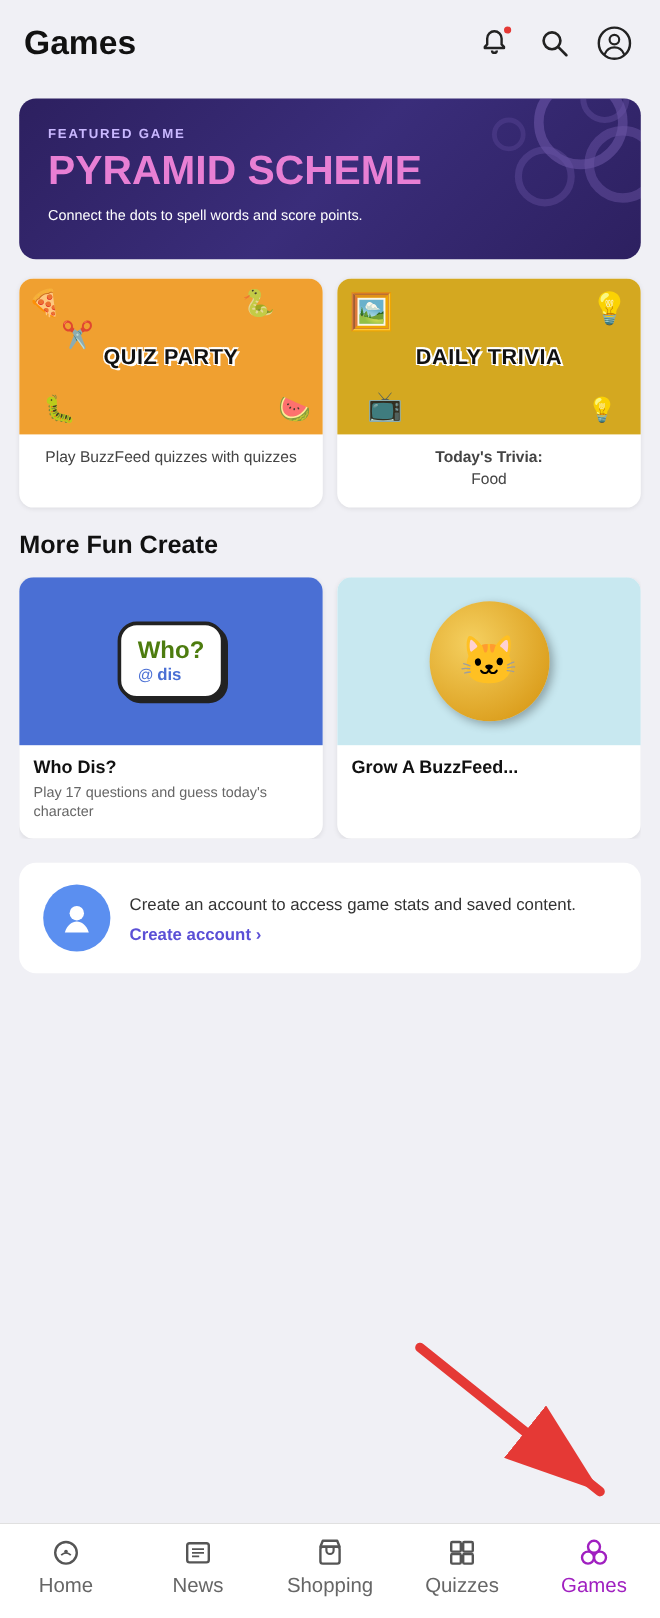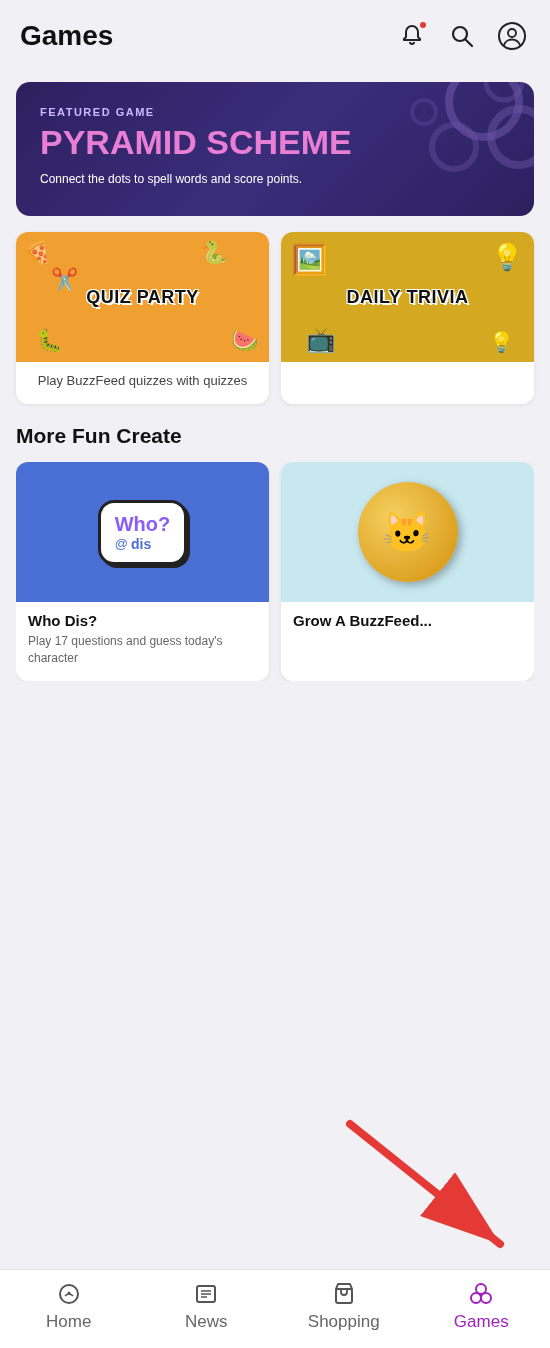--- a/index.html
+++ b/index.html
@@ -212,21 +212,21 @@
       background: white;
       border-radius: 16px;
       padding: 10px 14px;
       text-align: center;
       border: 3px solid #222;
       box-shadow: 3px 3px 0 #222;
     }
     .who-dis-text {
       font-size: 20px;
       font-weight: 900;
-      color: #8b5cf6;
+      color: #4d7c0f;
     }
     .who-dis-sub {
       font-size: 14px;
       font-weight: 700;
       color: #4a6fd4;
     }
 
     
     .nepobaby-coin {
       width: 100px;
@@ -407,20 +407,23 @@
       <div class="game-card-desc">Play BuzzFeed quizzes with quizzes</div>
     </div>
 
     <div class="game-card">
       <div class="game-card-image daily-trivia-bg">
         <span class="food-decoration dt-item1">🖼️</span>
         <span class="food-decoration dt-item2">💡</span>
         <span class="food-decoration dt-item3">📺</span>
         <span class="food-decoration dt-item4">💡</span>
         <span class="game-card-label">DAILY TRIVIA</span>
+      </div>
+      <div class="game-card-desc">
+        <strong>Today's Trivia:</strong><br>Food
       </div>
     </div>
 
   </div>
 
   <div class="section-header">More Fun Create</div>
 
   <div class="fun-stuff-row">
 
     <div class="fun-card">
@@ -441,20 +444,35 @@
       <div class="fun-card-image nepobaby-bg">
         <div class="nepobaby-coin">
           <span class="nepobaby-face">🐱</span>
         </div>
       </div>
       <div class="fun-card-title">Grow A BuzzFeed...</div>
     </div>
 
   </div>
 
+  <div class="account-promo">
+    <div class="account-avatar">
+      <svg width="32" height="32" viewBox="0 0 32 32" fill="none">
+        <circle cx="16" cy="12" r="6" fill="white"></circle>
+        <path d="M6 28c2-6 6-9 10-9s8 3 10 9" fill="white"></path>
+      </svg>
+    </div>
+    <div class="account-text">
+      <div class="account-desc">Create an account to access game stats and saved content.</div>
+      <div class="account-link">
+        <span>Create account</span>
+        <span>›</span>
+      </div>
+    </div>
+  </div>
 
   <div class="bottom-spacer"></div>
 </div>
 
 <div class="red-arrow-overlay">
   <svg width="200" height="160" viewBox="0 0 200 160">
     <defs>
       <marker id="arrowhead" markerWidth="10" markerHeight="7" refX="10" refY="3.5" orient="auto">
         <polygon points="0 0, 10 3.5, 0 7" fill="#e53935"></polygon>
       </marker>
@@ -492,20 +510,31 @@
     <div class="nav-icon">
       <svg width="24" height="24" viewBox="0 0 24 24" fill="none">
         <path d="M6 2L4 7h16l-2-5H6z" stroke="#555" stroke-width="2" fill="none" stroke-linejoin="round"></path>
         <rect x="4" y="7" width="16" height="14" rx="2" stroke="#555" stroke-width="2" fill="none"></rect>
         <path d="M9 7v3a3 3 0 006 0V7" stroke="#555" stroke-width="1.8" fill="none"></path>
       </svg>
     </div>
     <span class="nav-label">Shopping</span>
   </div>
 
+  <div class="nav-item">
+    <div class="nav-icon">
+      <svg width="24" height="24" viewBox="0 0 24 24" fill="none">
+        <rect x="3" y="3" width="8" height="8" rx="1" stroke="#555" stroke-width="2" fill="none"></rect>
+        <rect x="13" y="3" width="8" height="8" rx="1" stroke="#555" stroke-width="2" fill="none"></rect>
+        <rect x="3" y="13" width="8" height="8" rx="1" stroke="#555" stroke-width="2" fill="none"></rect>
+        <rect x="13" y="13" width="8" height="8" rx="1" stroke="#555" stroke-width="2" fill="none"></rect>
+      </svg>
+    </div>
+    <span class="nav-label">Quizzes</span>
+  </div>
 
   <div class="nav-item">
     <div class="nav-icon">
       <svg width="26" height="26" viewBox="0 0 26 26" fill="none">
 
         <circle cx="13" cy="8" r="5" stroke="#a020c0" stroke-width="2" fill="none"></circle>
         <circle cx="8" cy="17" r="5" stroke="#a020c0" stroke-width="2" fill="none"></circle>
         <circle cx="18" cy="17" r="5" stroke="#a020c0" stroke-width="2" fill="none"></circle>
       </svg>
     </div>

